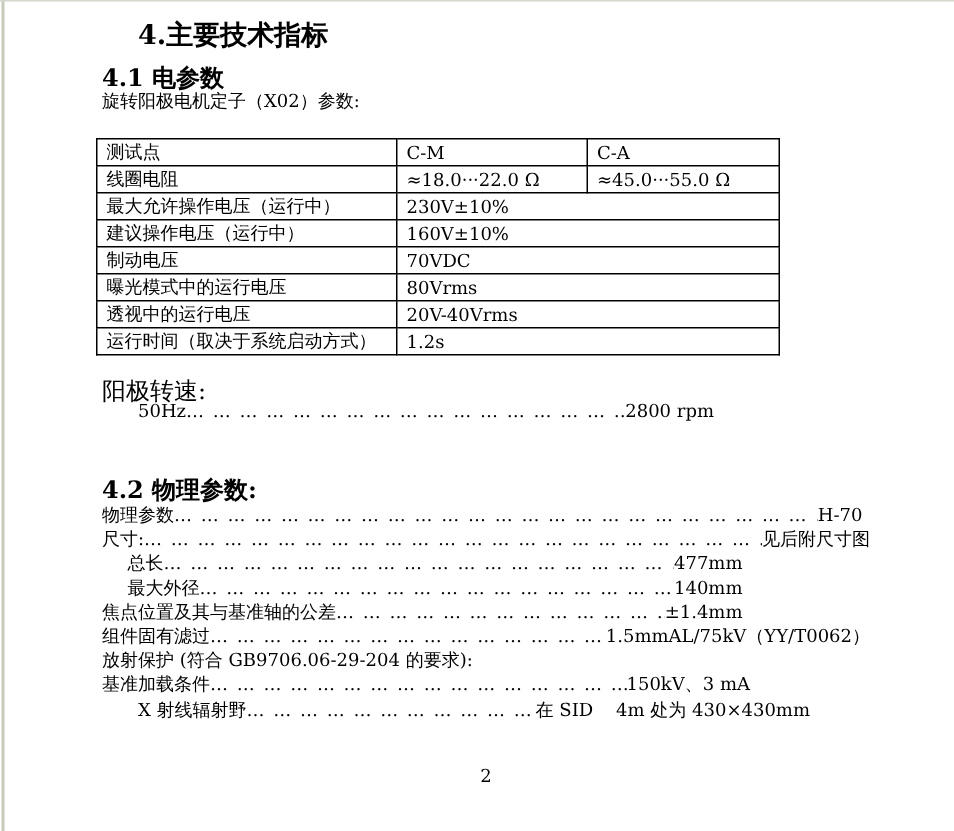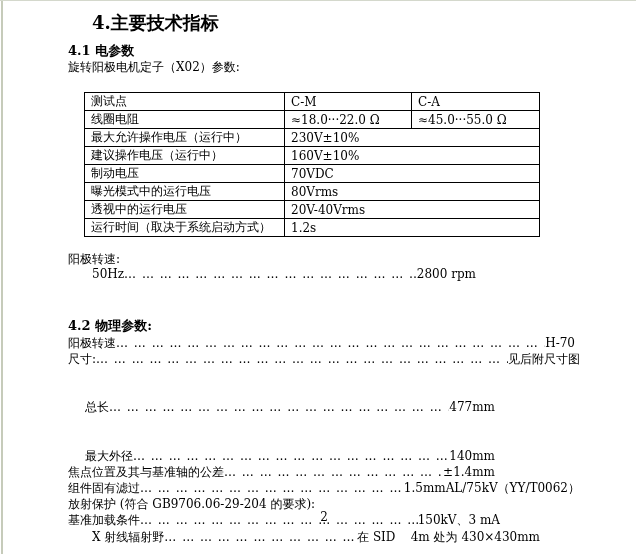--- a/index.html
+++ b/index.html
@@ -2,41 +2,41 @@
 <html><head>
 <meta charset="utf-8">
 <style>
   * { margin:0; padding:0; box-sizing:border-box; }
   body { width:636px; height:554px; background:#ffffff; position:relative;
          font-family:"DejaVu Serif","Liberation Serif",serif; color:#000; overflow:hidden; }
   .edge-left { position:absolute; left:1px; top:0; width:2px; height:554px; background:#c6cbba; }
   .edge-top  { position:absolute; left:0; top:0; width:636px; height:1px; background:#d4d8cc; }
 
   .doc-title { position:absolute; left:92px; top:11px; font-size:18px; font-weight:bold; }
-  .h-sub     { position:absolute; font-size:13px; font-weight:bold; }
+  .h-sub     { position:absolute; font-size:16px; font-weight:bold; }
   #h41 { left:68px; top:42px; }
   #h42 { left:68px; top:317px; }
   .intro { position:absolute; left:68px; top:59px; font-size:12px; }
 
-  table.spec { position:absolute; left:84px; top:92px; width:455px;
+  table.spec { position:absolute; left:64px; top:92px; width:455px;
                border-collapse:collapse; font-size:12px; table-layout:fixed; }
   table.spec td { border:1px solid #000; height:17px; padding:0 4px 0 6px;
                   white-space:nowrap; overflow:hidden; vertical-align:middle; }
   col.c1 { width:200px; } col.c2 { width:127px; } col.c3 { width:128px; }
 
-  .anode-label { position:absolute; left:68px; top:251px; font-size:12px; }
+  .anode-label { position:absolute; left:68px; top:251px; font-size:16px; }
   .dotline { display:flex; align-items:baseline; font-size:12px; }
   .dotline .lab { white-space:pre; }
   .dotline .leader { flex:1 1 auto; overflow:hidden; white-space:nowrap; letter-spacing:1px; }
   .dotline .val { white-space:pre; }
   #anode-line { position:absolute; left:92px; top:267px; width:384px;text-align:right; }
 
   .phys { position:absolute; left:68px; top:335px; width:512px; }
   .phys .dotline { height:16.2px; }
-  .ind1 { padding-left:17px;margin-top:32px; }
+  .ind1 { padding-left:17px; }
   .ind2 { padding-left:24px; }
   .inset85 { padding-right:85px; }
   .inset80 { padding-right:80px; }
   .inset40 { padding-right:40px; }
   .inset5  { padding-right:5px; }
   .plain-line { height:16.2px; font-size:12px; white-space:pre; }
 
   .page-num { position:absolute; left:68px; top:510px; width:512px;
               text-align:center; font-size:12px; }
 </style>
@@ -99,21 +99,21 @@
 <div id="anode-line" class="dotline">
   <span class="lab">50Hz</span>
   <span class="leader">… … … … … … … … … … … … … … … … … … … … … … … … … … … … … … … … … … … … … … … … … … … … … … … … … … … … … … … … … … … … </span>
   <span class="val">2800 rpm</span>
 </div>
 
 <div id="h42" class="h-sub">4.2 物理参数:</div>
 
 <div class="phys">
   <div class="dotline inset5">
-    <span class="lab">阳极转速</span>
+    <span class="lab">物理参数</span>
     <span class="leader">… … … … … … … … … … … … … … … … … … … … … … … … … … … … … … … … … … … … … … … … … … … … … … … … … … … … … … … … … … … … </span>
     <span class="val">H-70</span>
   </div>
   <div class="dotline">
     <span class="lab">尺寸:</span>
     <span class="leader">… … … … … … … … … … … … … … … … … … … … … … … … … … … … … … … … … … … … … … … … … … … … … … … … … … … … … … … … … … … … </span>
     <span class="val">见后附尺寸图</span>
   </div>
   <div class="dotline ind1 inset85">
     <span class="lab">总长</span>

